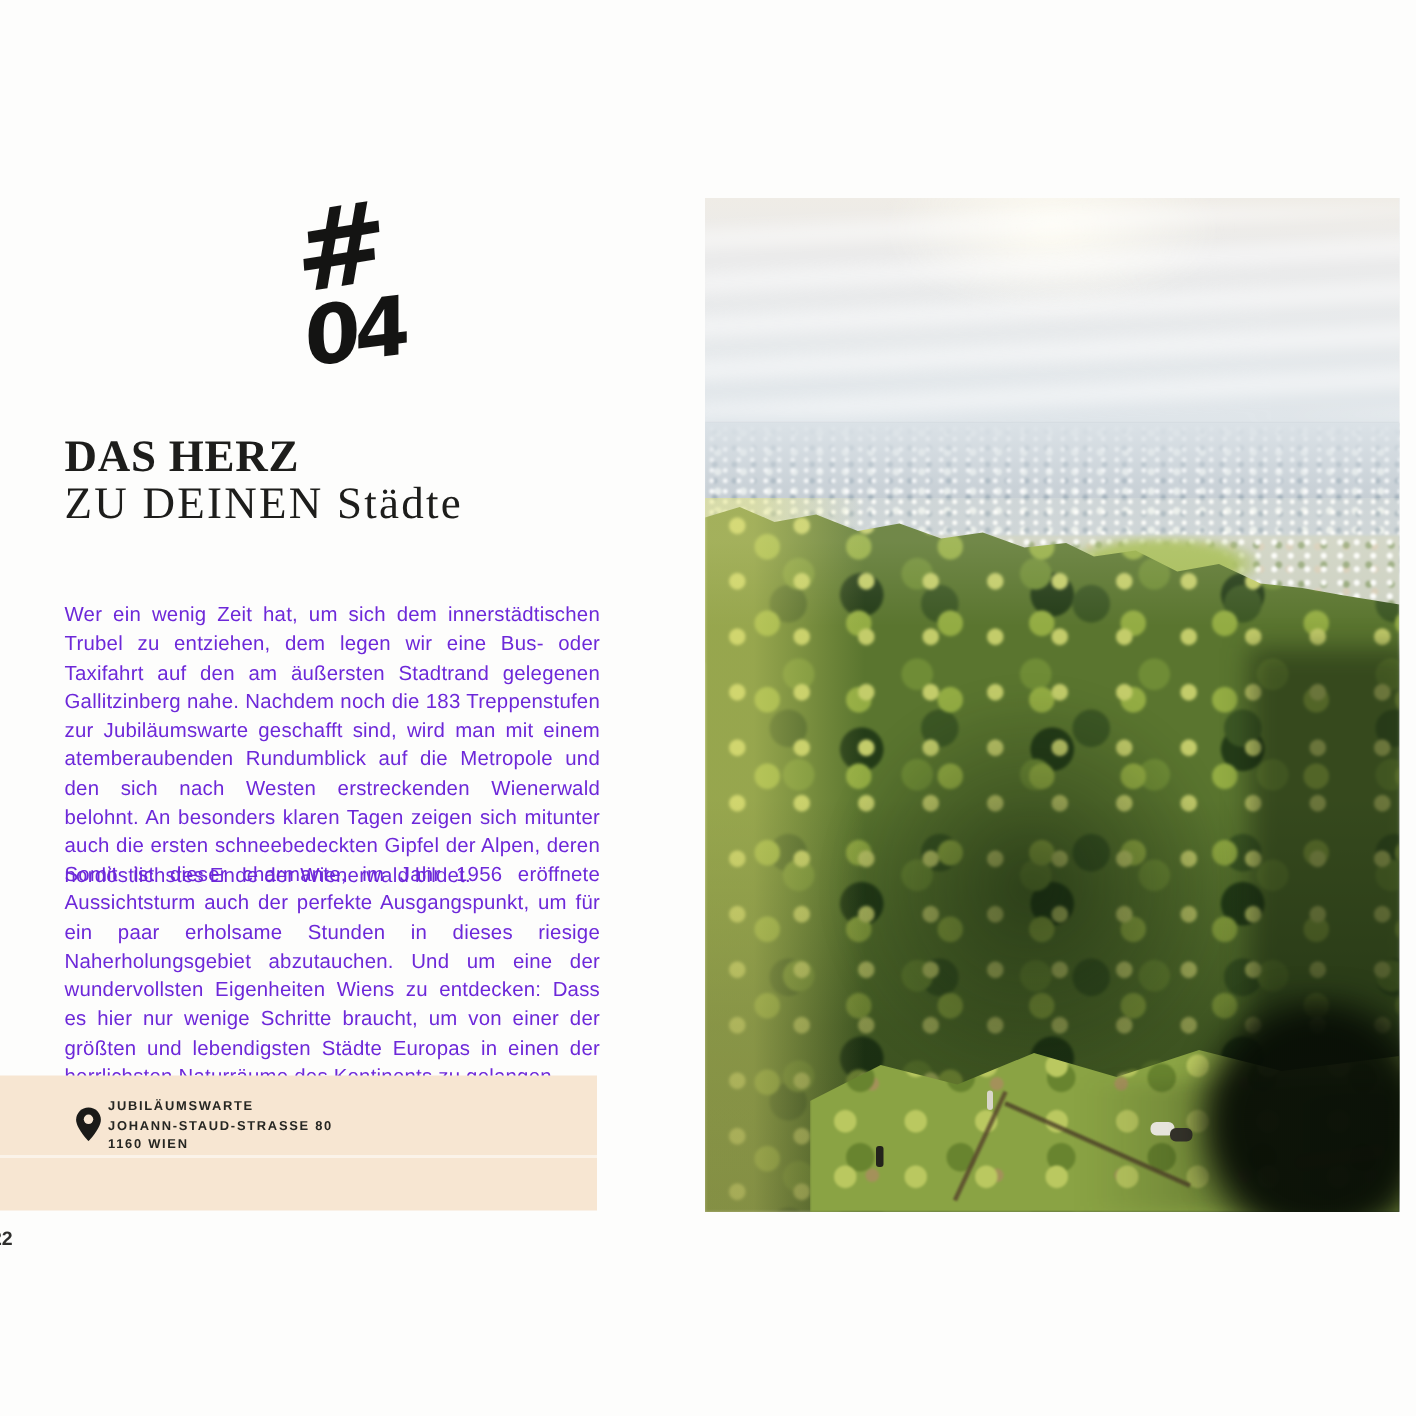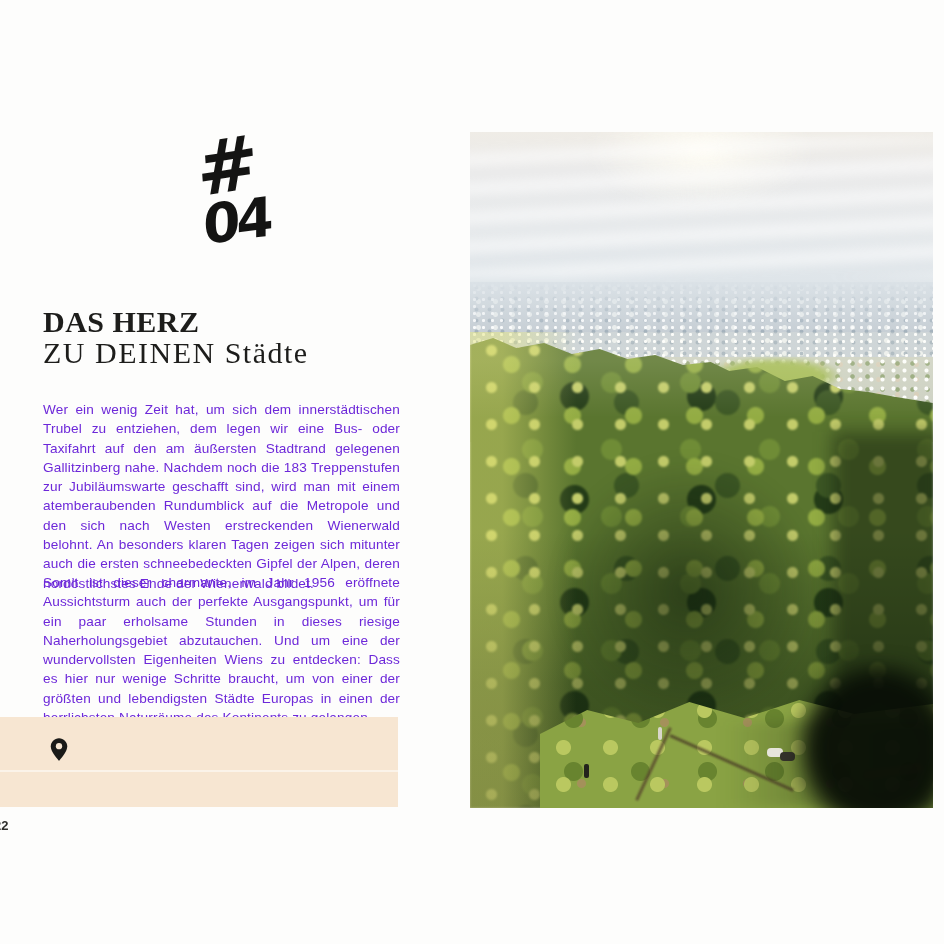--- a/index.html
+++ b/index.html
@@ -9,21 +9,21 @@
     font-family:"Liberation Sans",sans-serif;color:#1c1c1a;
   }
   
   .chapter-mark{
     position:absolute;left:182px;top:134px;width:100px;text-align:center;
     transform:rotate(-9deg);color:#141413;font-family:"DejaVu Sans",sans-serif;
   }
   .chapter-mark .hash{display:block;font-size:74px;font-weight:bold;line-height:.86;transform:skewX(-5deg);}
   .chapter-mark .digits{display:block;font-size:54px;font-weight:bold;letter-spacing:-4px;margin-top:-8px;transform:skewX(-7deg) rotate(2deg);}
   .title{
-    position:absolute;left:43px;top:306px;width:380px;
+    position:absolute;left:43px;top:289px;width:380px;
     font-family:"Liberation Serif","DejaVu Serif",serif;font-size:30px;line-height:31px;
     color:#1d1d1b;letter-spacing:.5px;
   }
   .title .b{font-weight:700;display:block;}
   .title .r{font-weight:400;display:block;letter-spacing:1.5px;}
   .bodytext{
     position:absolute;left:43px;width:357px;
     font-size:13.6px;line-height:19.3px;color:#6d28d9;text-align:justify;
     letter-spacing:.15px;
   }
@@ -129,20 +129,25 @@
 
     <p class="bodytext p1" style="margin:0;">Wer ein wenig Zeit hat, um sich dem innerstädtischen Trubel zu entziehen, dem legen wir eine Bus- oder Taxifahrt auf den am äußersten Stadtrand gelegenen Gallitzinberg nahe. Nachdem noch die 183 Treppenstufen zur Jubiläumswarte geschafft sind, wird man mit einem atemberaubenden Rundumblick auf die Metropole und den sich nach Westen erstreckenden Wienerwald belohnt. An besonders klaren Tagen zeigen sich mitunter auch die ersten schneebedeckten Gipfel der Alpen, deren nordöstlichstes Ende der Wienerwald bildet.</p>
     <p class="bodytext p2" style="margin:0;">Somit ist dieser charmante, im Jahr 1956 eröffnete Aussichtsturm auch der perfekte Ausgangspunkt, um für ein paar erholsame Stunden in dieses riesige Naherholungsgebiet abzutauchen. Und um eine der wundervollsten Eigenheiten Wiens zu entdecken: Dass es hier nur wenige Schritte braucht, um von einer der größten und lebendigsten Städte Europas in einen der herrlichsten Naturräume des Kontinents zu gelangen.</p>
 
     <div class="address-box">
       <div class="sheen"></div>
       <svg class="pin" viewBox="0 0 24 30" aria-hidden="true">
         <path d="M12 0C5.9 0 1 4.9 1 11c0 7.8 11 19 11 19s11-11.2 11-19C23 4.9 18.1 0 12 0z" fill="#1a1a18"></path>
         <circle cx="12" cy="10.6" r="4.2" fill="#f7e6d2"></circle>
       </svg>
+      <div class="address-text">
+        <span>JUBILÄUMSWARTE</span>
+        <span>JOHANN-STAUD-STRASSE 80</span>
+        <span>1160 WIEN</span>
+      </div>
     </div>
 
     <div class="pagenum left">22</div>
   </div>
 
   <div class="photo" role="img" aria-label="Blick von der Jubiläumswarte über die Baumkronen des Wienerwalds, eine Lichtung mit Spaziergängern und die dunstige Stadtsilhouette Wiens">
     <div class="ph-sky"></div>
     <div class="ph-sun"></div>
     <div class="ph-clouds"></div>
     <div class="ph-city"></div>

